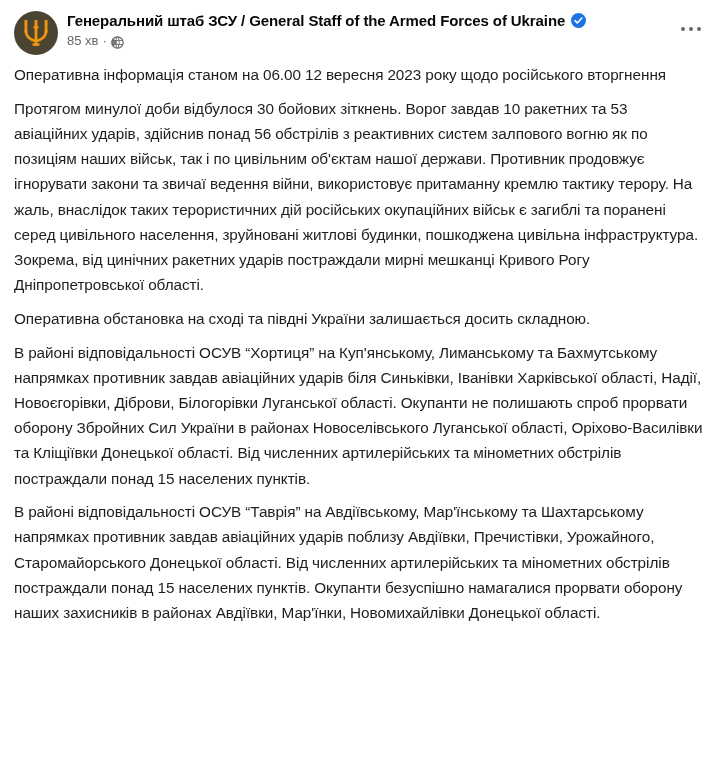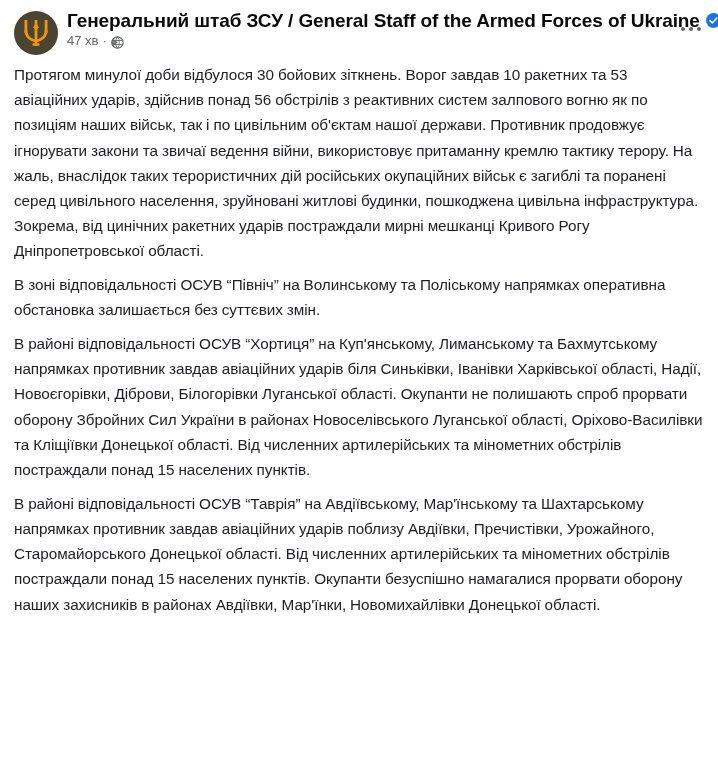--- a/index.html
+++ b/index.html
@@ -57,21 +57,21 @@
     min-width: 0;
   }
 
   .name-row {
     display: flex;
     align-items: center;
     white-space: nowrap;
   }
 
   .page-name {
-    font-size: 19px;
+    font-size: 15px;
     font-weight: 700;
     color: #080809;
     letter-spacing: -0.1px;
     line-height: 19px;
   }
 
   .verified-badge {
     width: 15px;
     height: 15px;
     margin-left: 6px;
@@ -159,21 +159,21 @@
       <div class="name-row">
         <span class="page-name">Генеральний штаб ЗСУ / General Staff of the Armed Forces of Ukraine</span>
         <span class="verified-badge">
           <svg width="15" height="15" viewBox="0 0 16 16" aria-hidden="true">
             <circle cx="8" cy="8" r="8" fill="#1B74E4"></circle>
             <path d="M4.3 8.2 L6.7 10.6 L11.6 5.4" stroke="#ffffff" stroke-width="1.7" fill="none" stroke-linecap="round" stroke-linejoin="round"></path>
           </svg>
         </span>
       </div>
       <div class="meta-row">
-        <span>47 хв</span>
+        <span>85 хв</span>
         <span class="meta-sep">·</span>
         <span class="globe-icon">
           <svg width="13" height="13" viewBox="0 0 16 16" aria-hidden="true">
             <circle cx="8" cy="8" r="7" fill="none" stroke="#65676b" stroke-width="1.4"></circle>
             <path d="M8 1 C5.2 3.2 5.2 12.8 8 15" fill="none" stroke="#65676b" stroke-width="1.1"></path>
             <path d="M8 1 C10.8 3.2 10.8 12.8 8 15" fill="none" stroke="#65676b" stroke-width="1.1"></path>
             <path d="M1.4 5.5 H14.6 M1.4 10.5 H14.6" stroke="#65676b" stroke-width="1.1" fill="none"></path>
             <path d="M2.5 3 A7 7 0 0 0 2.5 13 L8 8 Z" fill="#65676b" opacity="0.85"></path>
           </svg>
         </span>
@@ -182,19 +182,20 @@
 
     <div class="more-menu" role="button" aria-label="More options">
       <span></span>
       <span></span>
       <span></span>
     </div>
 
   </div>
 
   <div class="post-body">
+    <p>Оперативна інформація станом на 06.00 12 вересня 2023 року щодо російського вторгнення</p>
     <p>Протягом минулої доби відбулося 30 бойових зіткнень. Ворог завдав 10 ракетних та 53 авіаційних ударів, здійснив понад 56 обстрілів з реактивних систем залпового вогню як по позиціям наших військ, так і по цивільним об'єктам нашої держави. Противник продовжує ігнорувати закони та звичаї ведення війни, використовує притаманну кремлю тактику терору. На жаль, внаслідок таких терористичних дій російських окупаційних військ є загиблі та поранені серед цивільного населення, зруйновані житлові будинки, пошкоджена цивільна інфраструктура. Зокрема, від цинічних ракетних ударів постраждали мирні мешканці Кривого Рогу Дніпропетровської області.</p>
-    <p>В зоні відповідальності ОСУВ “Північ” на Волинському та Поліському напрямках оперативна обстановка залишається без суттєвих змін.</p>
+    <p>Оперативна обстановка на сході та півдні України залишається досить складною.</p>
     <p>В районі відповідальності ОСУВ “Хортиця” на Куп'янському, Лиманському та Бахмутському напрямках противник завдав авіаційних ударів біля Синьківки, Іванівки Харківської області, Надії, Новоєгорівки, Діброви, Білогорівки Луганської області. Окупанти не полишають спроб прорвати оборону Збройних Сил України в районах Новоселівського Луганської області, Оріхово-Василівки та Кліщіївки Донецької області. Від численних артилерійських та мінометних обстрілів постраждали понад 15 населених пунктів.</p>
     <p>В районі відповідальності ОСУВ “Таврія” на Авдіївському, Мар'їнському та Шахтарському напрямках противник завдав авіаційних ударів поблизу Авдіївки, Пречистівки, Урожайного, Старомайорського Донецької області. Від численних артилерійських та мінометних обстрілів постраждали понад 15 населених пунктів. Окупанти безуспішно намагалися прорвати оборону наших захисників в районах Авдіївки, Мар'їнки, Новомихайлівки Донецької області.</p>
   </div>
 
 </div>
 
 </body></html>

